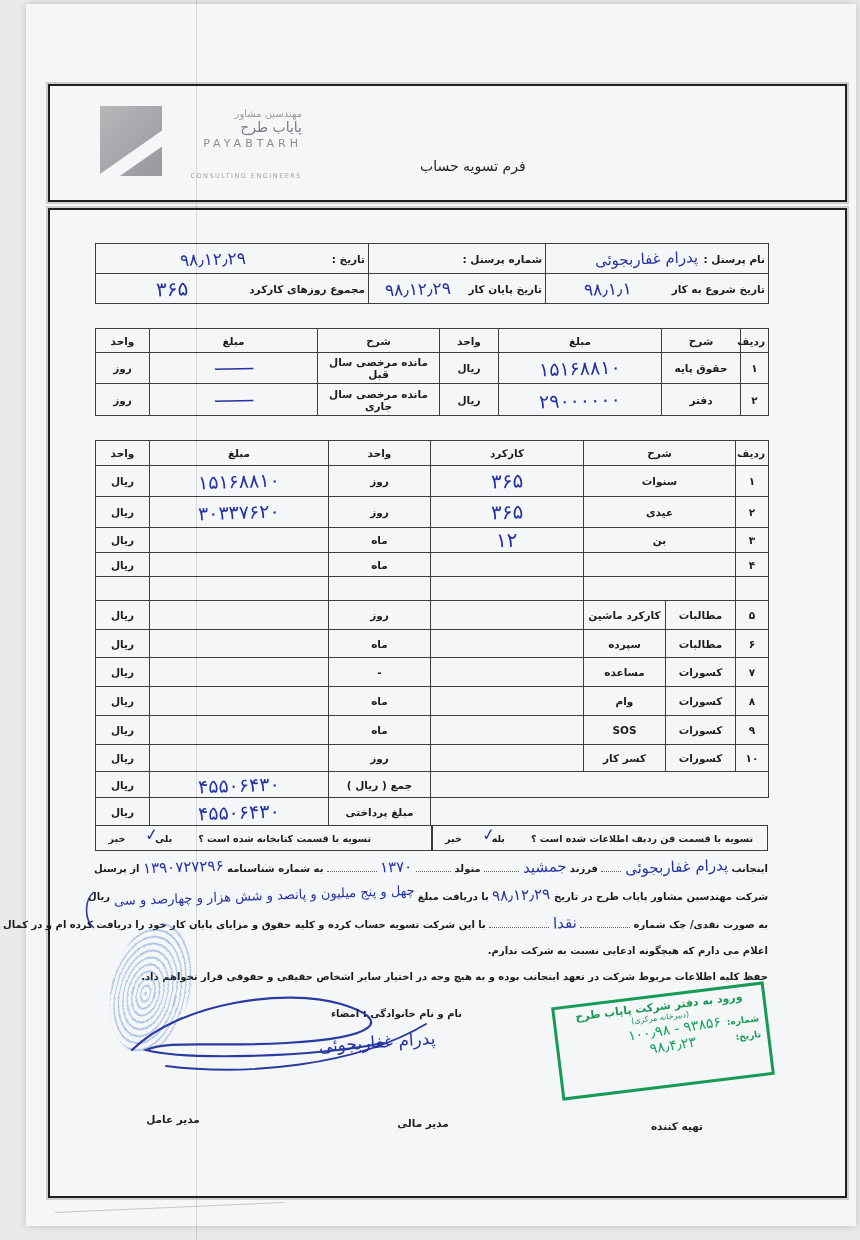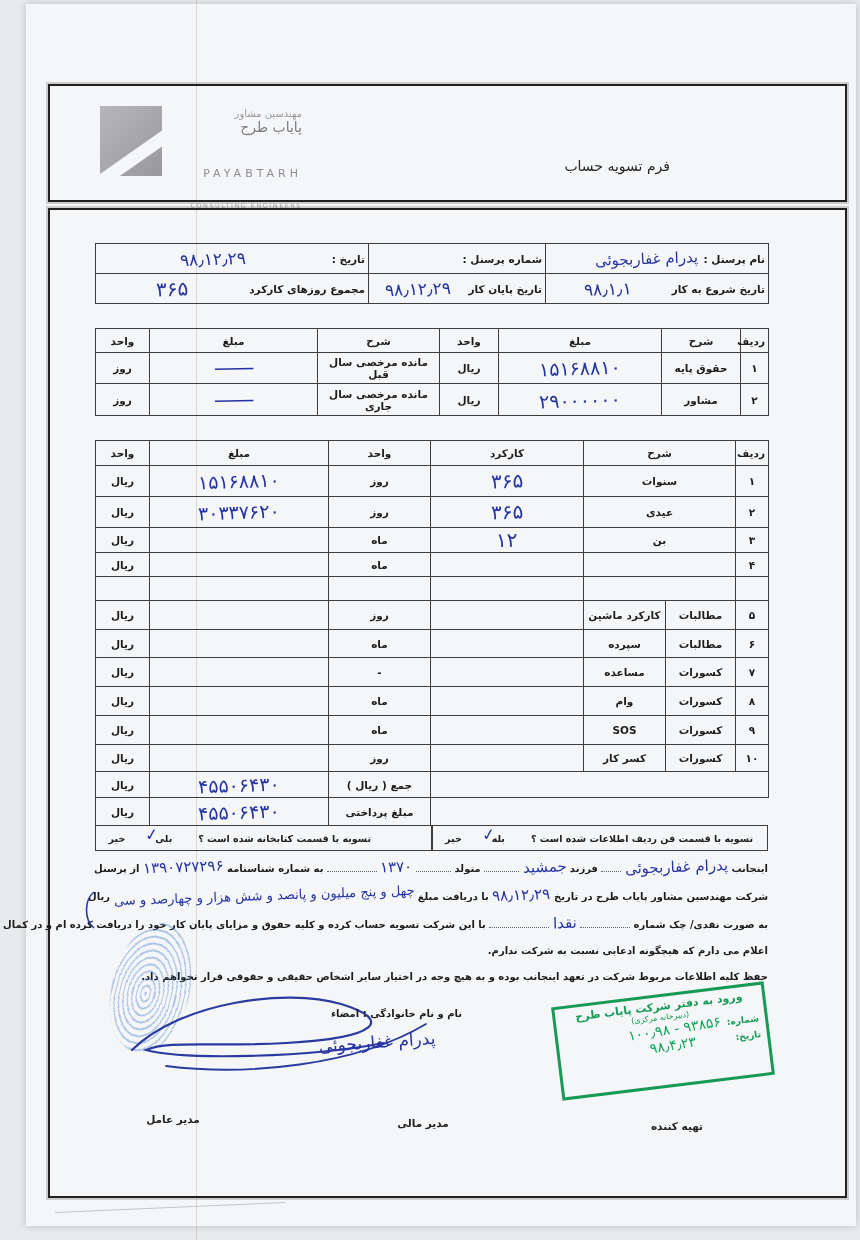--- a/index.html
+++ b/index.html
@@ -11,25 +11,25 @@
   .frame{position:absolute;border:2px solid #202020;box-shadow:0 0 0 2px rgba(130,130,130,.35);}
   #headerBox{left:48px;top:84px;width:795px;height:114px;}
   #mainBox{left:48px;top:208px;width:795px;height:986px;}
 
   
   .logo-square{position:absolute;left:100px;top:106px;width:62px;height:70px;background:linear-gradient(135deg,#b7b7ba,#98989c);overflow:hidden;}
   .logo-swoosh{position:absolute;left:-14px;bottom:10px;width:92px;height:13px;background:#f5f6f7;transform:rotate(-35deg);border-radius:2px;}
   .logo-text{position:absolute;left:168px;top:108px;width:134px;text-align:right;direction:rtl;}
   .logo-fa-top{font-size:10px;color:#9a9a9c;letter-spacing:1px;}
   .logo-fa{font-size:14px;color:#7c7c80;font-weight:normal;line-height:17px;}
-  .logo-en{direction:ltr;text-align:right;font-size:11px;color:#8e8e92;letter-spacing:4px;line-height:16px;margin-top:30px;}
+  .logo-en{direction:ltr;text-align:right;font-size:11px;color:#8e8e92;letter-spacing:4px;line-height:16px;}
   .logo-en-sub{direction:ltr;text-align:right;font-size:6.5px;color:#a2a2a6;letter-spacing:1.5px;margin-top:20px;}
 
   .title{position:absolute;left:420px;top:110px;width:250px;text-align:center;direction:rtl;font-size:15px;color:#262626;}
-  .subtitle{position:absolute;left:420px;top:158px;width:250px;text-align:right;direction:rtl;font-size:14px;color:#262626;}
+  .subtitle{position:absolute;left:420px;top:158px;width:250px;text-align:left;direction:rtl;font-size:14px;color:#262626;}
 
   
   table.t{border-collapse:collapse;table-layout:fixed;direction:rtl;position:absolute;background:transparent;}
   .t td{border:1px solid #3d3d3d;font-size:10.5px;font-weight:bold;color:#1d1d1d;text-align:center;padding:0 3px;overflow:visible;}
   .t td.noborder{border:none;}
   .flexcell{display:flex;align-items:center;gap:5px;direction:rtl;}
   .lbl{white-space:nowrap;}
   .hw{color:#2433a3;font-weight:normal;display:inline-block;transform:rotate(-2deg);direction:ltr;unicode-bidi:embed;}
   .hw-date{font-size:17px;letter-spacing:2px;}
   .hw-num{font-size:19px;letter-spacing:3px;}
@@ -167,21 +167,21 @@
       <td>۱</td>
       <td>حقوق پایه</td>
       <td><span class="hw hw-num">۱۵۱۶۸۸۱۰</span></td>
       <td>ریال</td>
       <td>مانده مرخصی سال قبل</td>
       <td><span class="dash">—</span></td>
       <td>روز</td>
     </tr>
     <tr style="height:32px">
       <td>۲</td>
-      <td>مشاور</td>
+      <td>دفتر</td>
       <td><span class="hw hw-num">۲۹۰۰۰۰۰۰</span></td>
       <td>ریال</td>
       <td>مانده مرخصی سال جاری</td>
       <td><span class="dash">—</span></td>
       <td>روز</td>
     </tr>
   </tbody>
     </table>
 
   <table class="t" style="left:95px;top:440px;width:673px;">

